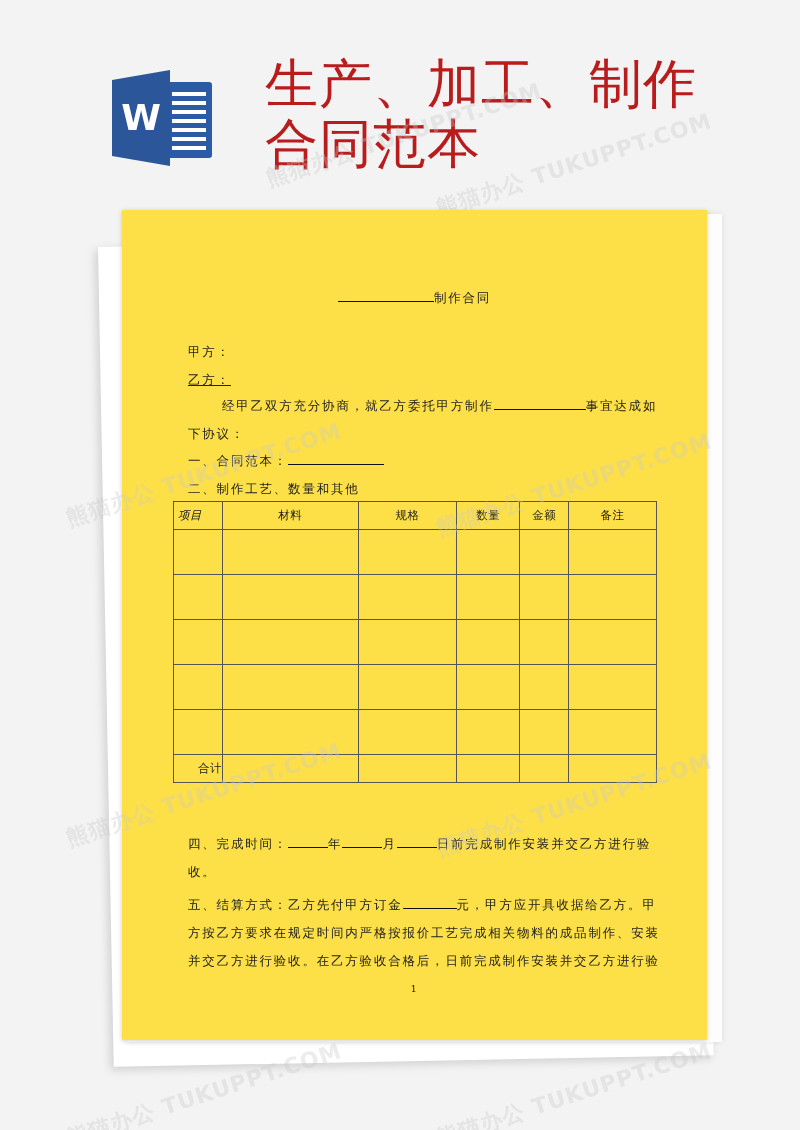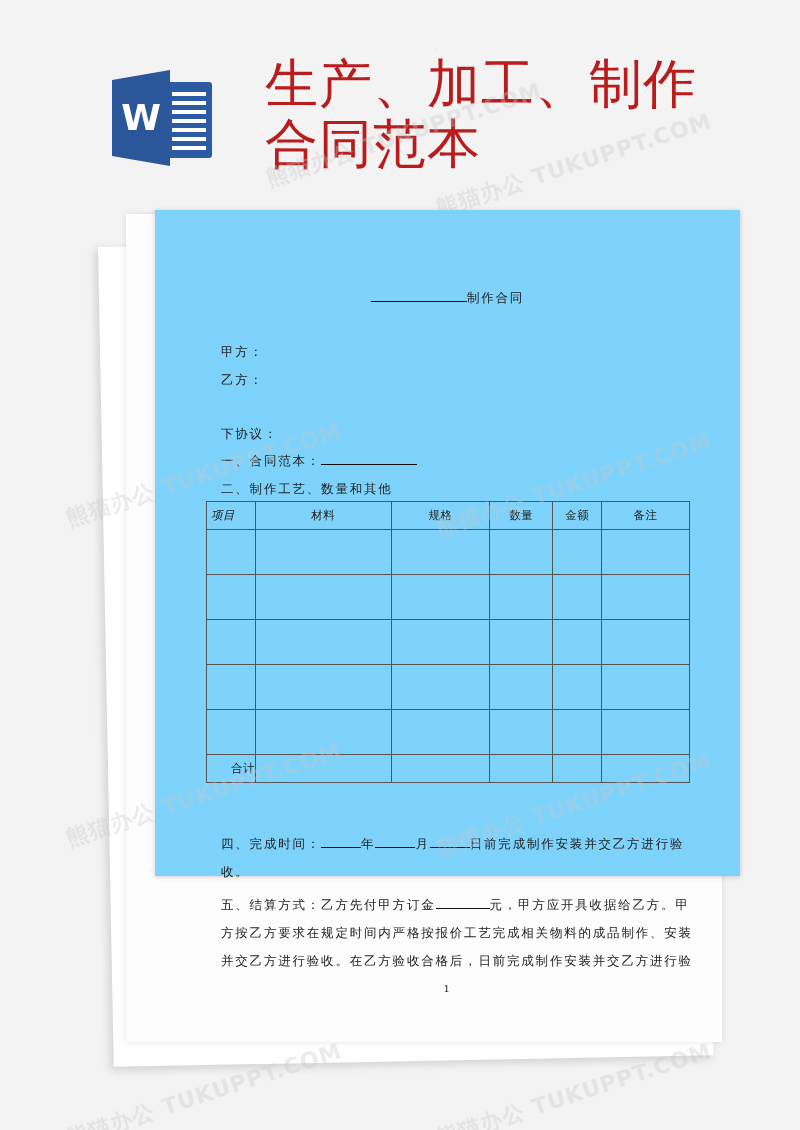--- a/index.html
+++ b/index.html
@@ -14,22 +14,22 @@
 
   
   .wm { position:absolute; color:rgba(200,200,200,0.35); font-family:"DejaVu Sans",sans-serif; font-size:22px; font-weight:bold;
         transform:rotate(-18deg); white-space:nowrap; pointer-events:none; letter-spacing:1px; }
 
   
   .page-back2 { position:absolute; left:98px; top:247px; width:600px; height:820px; background:#fff;
                 box-shadow:-3px 3px 10px rgba(0,0,0,0.15); transform:rotate(-1.1deg); transform-origin:top left; }
   .page-back1 { position:absolute; left:126px; top:214px; width:596px; height:828px; background:#fdfdfd;
                 box-shadow:0 0 6px rgba(0,0,0,0.10); }
-  .page { position:absolute; left:122px; top:210px; width:585px; height:666px; background:#7dd3fc;
-          box-shadow:0 1px 5px rgba(0,0,0,0.18);margin-left:33px; }
+  .page { position:absolute; left:122px; top:210px; width:585px; height:830px; background:#fde047;
+          box-shadow:0 1px 5px rgba(0,0,0,0.18); }
 
   .doc { position:absolute; left:0; top:0; width:100%; height:100%; font-size:12.5px; letter-spacing:1.8px; }
   .doc-title { position:absolute; top:80px; left:0; width:100%; text-align:center; font-size:12.5px; }
   .blank { display:inline-block; border-bottom:1.2px solid #111; vertical-align:baseline; height:12px; }
 
   .line { position:absolute; left:66px; white-space:nowrap; }
 
   table.items { position:absolute; left:51px; top:291px; width:484px; border-collapse:collapse; font-size:11.5px; letter-spacing:0.5px; }
   table.items td, table.items th { border:1px solid #555; font-weight:normal; text-align:center; }
   table.items th { height:28px; }
@@ -68,22 +68,25 @@
 <div class="page-back1"></div>
 
 <div class="page">
   <div class="doc">
 
     <div class="doc-title">
       <span class="blank" style="width:96px;"></span><span>制作合同</span>
     </div>
 
     <div class="line" style="top:134px;">甲方：</div>
-    <div class="line" style="top:162px;">乙方：</div>
+    <div class="line" style="top:162px;text-decoration:underline;">乙方：</div>
 
+    <div class="line" style="top:188px;left:100px;">
+      <span>经甲乙双方充分协商，就乙方委托甲方制作</span><span class="blank" style="width:92px;"></span><span>事宜达成如</span>
+    </div>
     <div class="line" style="top:216px;">下协议：</div>
 
     <div class="line" style="top:243px;">
       <span>一、合同范本：</span><span class="blank" style="width:96px;"></span>
     </div>
 
     <div class="line" style="top:271px;">二、制作工艺、数量和其他</div>
 
     <table class="items">
       <colgroup>

